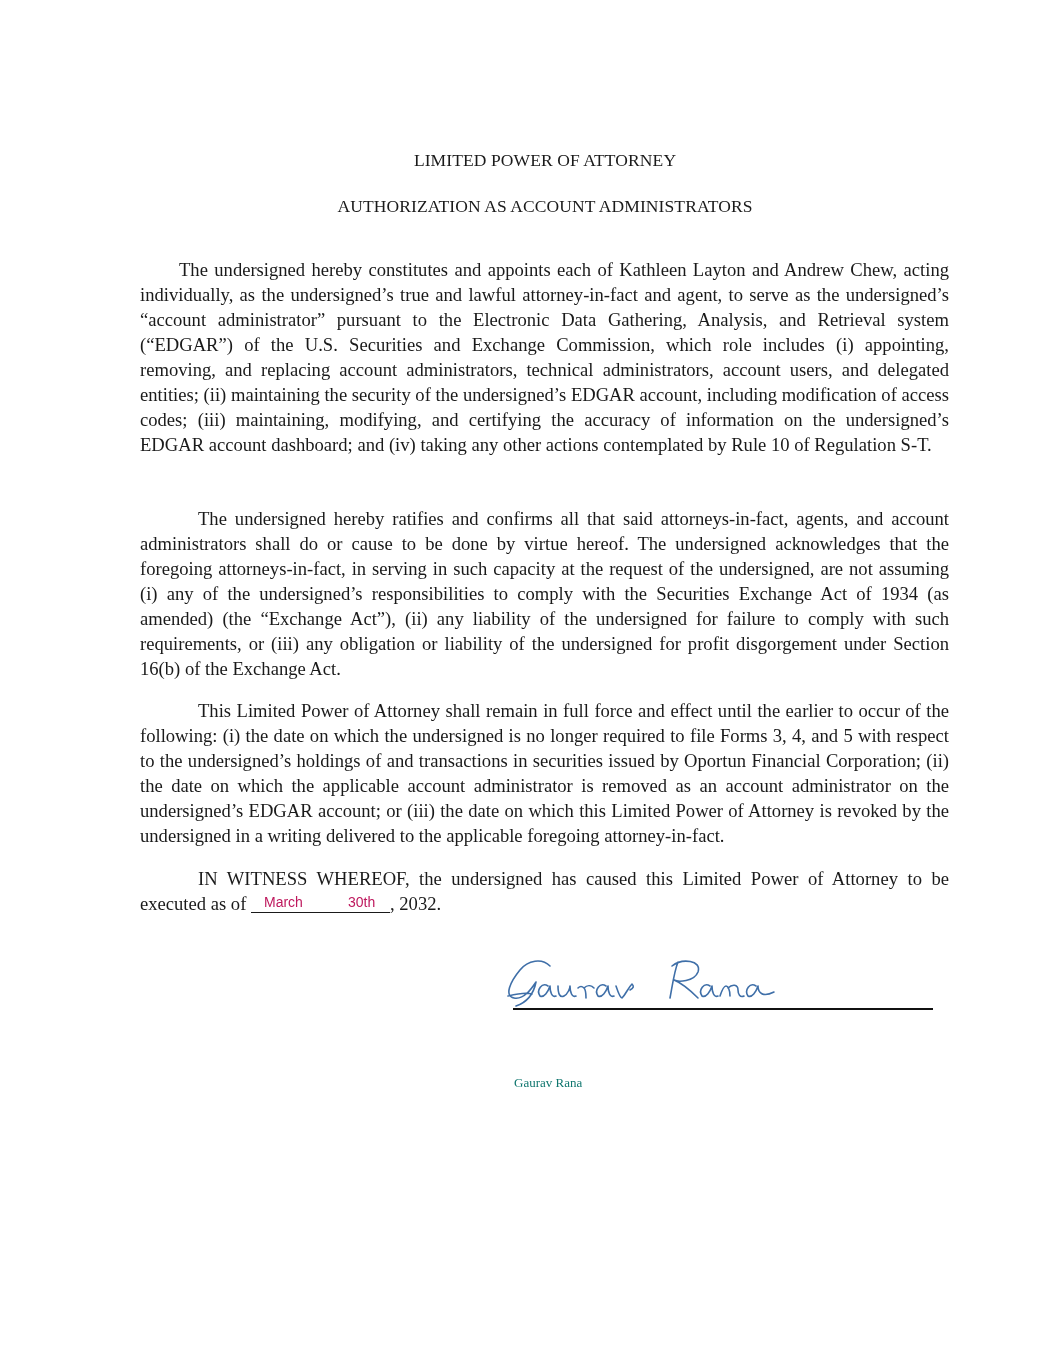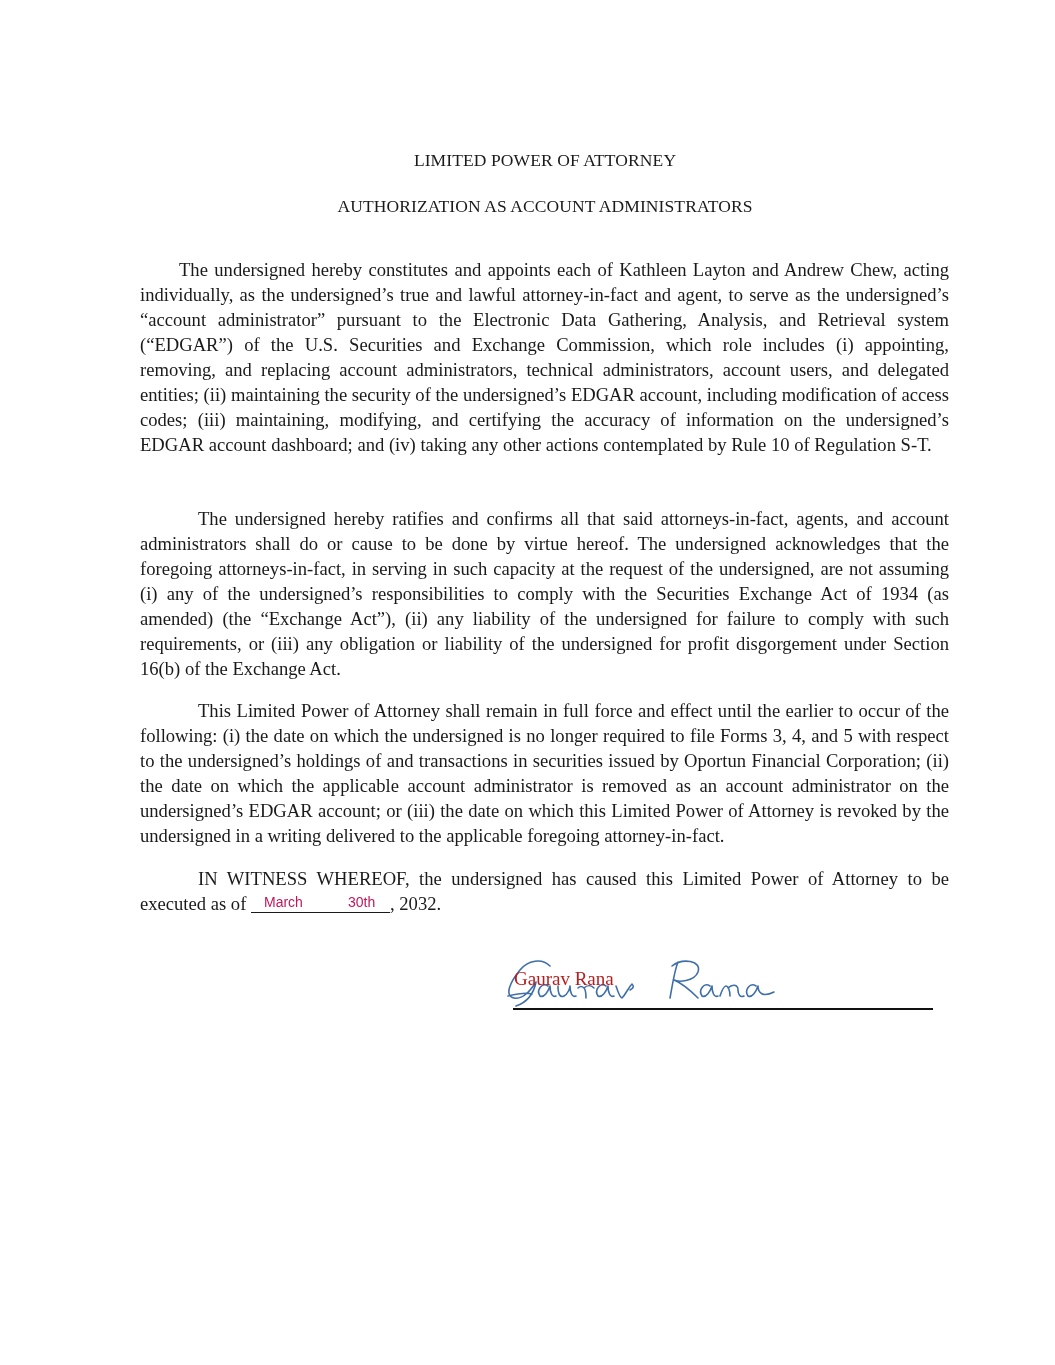--- a/index.html
+++ b/index.html
@@ -83,24 +83,24 @@
       position: absolute;
       left: 513px;
       top: 1008px;
       width: 420px;
       height: 0;
       border-top: 2px solid #111111;
     }
     .signer-name {
       position: absolute;
       left: 514px;
-      top: 968px;
-      font-size: 19px;
+      top: 1072px;
+      font-size: 13px;
       line-height: 22px;
-      color: #b91c1c;
+      color: #0f766e;
       white-space: nowrap;
     }
   </style>
 </head>
 <body>
 
 <div class="page">
 
   <div class="title title-1">LIMITED POWER OF ATTORNEY</div>
   <div class="title title-2">AUTHORIZATION AS ACCOUNT ADMINISTRATORS</div>

